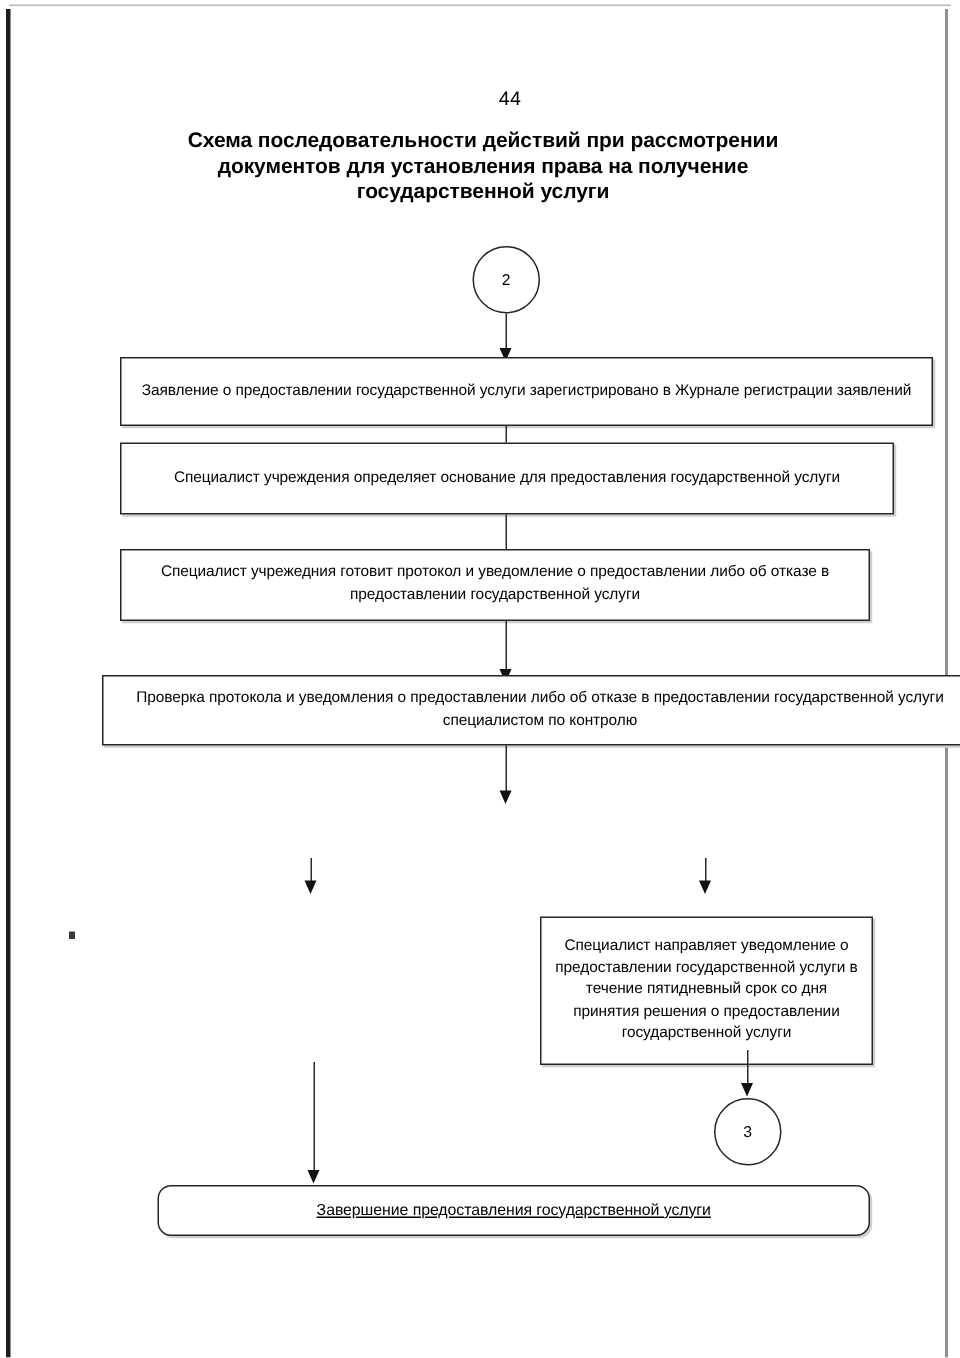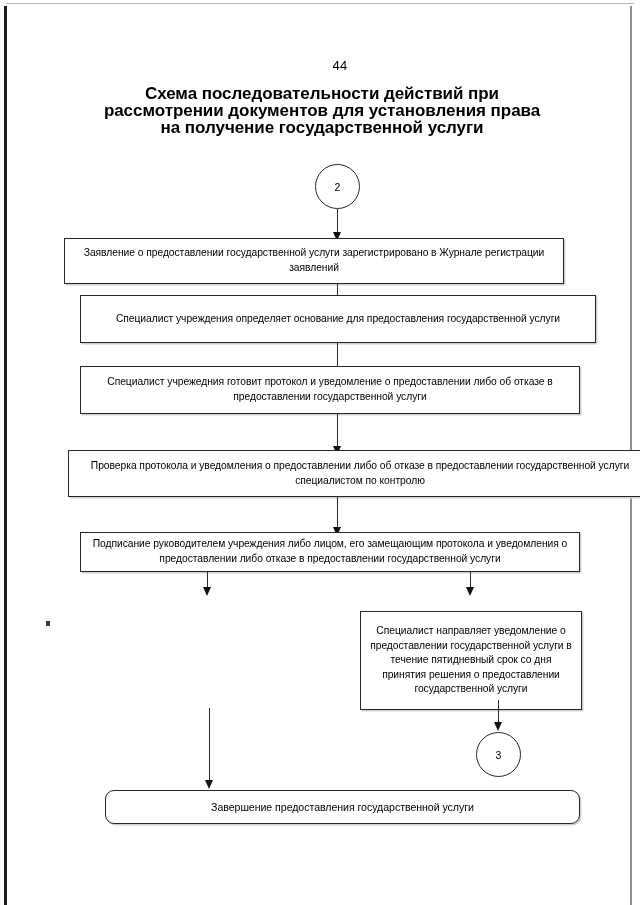--- a/index.html
+++ b/index.html
@@ -57,21 +57,21 @@
     font-size: 13px;
     font-weight: normal;
     letter-spacing: 0.2px;
     margin-left: 20px;
   }
   #doc-title {
     position: absolute;
     left: 96px; top: 85px;
     width: 452px;
     text-align: center;
-    font-size: 17px;
+    font-size: 14px;
     font-weight: bold;
     line-height: 17px;
     letter-spacing: -0.05px;
   }
 
   
   .node {
     position: absolute;
     box-sizing: border-box;
     border: 1px solid #262626;
@@ -80,20 +80,21 @@
     align-items: center;
     justify-content: center;
     text-align: center;
     font-size: 10.3px;
     line-height: 14.6px;
     padding: 4px 7px;
     letter-spacing: -0.05px;
   }
   .node.rounded {
     border-radius: 9px;
+    text-decoration: underline;
   }
   .node.shadowed {
     box-shadow: 1.5px 1.5px 0 #cfcfcf;
   }
 
   .connector-circle {
     position: absolute;
     box-sizing: border-box;
     border: 1px solid #262626;
     border-radius: 50%;
@@ -142,21 +143,21 @@
 
   <div class="connector-circle" style="left:315px; top:164px; width:45px; height:45px;">
     <span>2</span>
   </div>
 
   <div class="arrow" style="left:333px; top:209px; height:33px;">
     <div class="stem" style="height:24px;"></div>
     <div class="head" style="top:23px;"></div>
   </div>
 
-  <div class="node shadowed" style="left:64px; top:238px; width:500px; height:46px;">
+  <div class="node shadowed" style="left:80px; top:238px; width:542px; height:46px;">
     <span>Заявление о предоставлении государственной услуги зарегистрировано в Журнале регистрации заявлений</span>
   </div>
 
   <div class="arrow" style="left:333px; top:284px; height:22px;">
     <div class="stem" style="height:13px;"></div>
     <div class="head" style="top:12px;"></div>
   </div>
 
   <div class="node shadowed" style="left:80px; top:295px; width:516px; height:48px;">
     <span>Специалист учреждения определяет основание для предоставления государственной услуги</span>
@@ -178,23 +179,20 @@
 
   <div class="node shadowed" style="left:68px; top:450px; width:584px; height:47px;">
     <span>Проверка протокола и уведомления о предоставлении либо об отказе в предоставлении государственной услуги специалистом по контролю</span>
   </div>
 
   <div class="arrow" style="left:333px; top:497px; height:40px;">
     <div class="stem" style="height:31px;"></div>
     <div class="head" style="top:30px;"></div>
   </div>
 
-  <div class="node shadowed" style="left:80px; top:532px; width:500px; height:40px;">
-    <span>Подписание руководителем учреждения либо лицом, его замещающим протокола и уведомления о предоставлении либо отказе в предоставлении государственной услуги</span>
-  </div>
 
   <div class="arrow" style="left:203px; top:572px; height:25px;">
     <div class="stem" style="height:16px;"></div>
     <div class="head" style="top:15px;"></div>
   </div>
 
   <div class="arrow" style="left:466px; top:572px; height:25px;">
     <div class="stem" style="height:16px;"></div>
     <div class="head" style="top:15px;"></div>
   </div>

